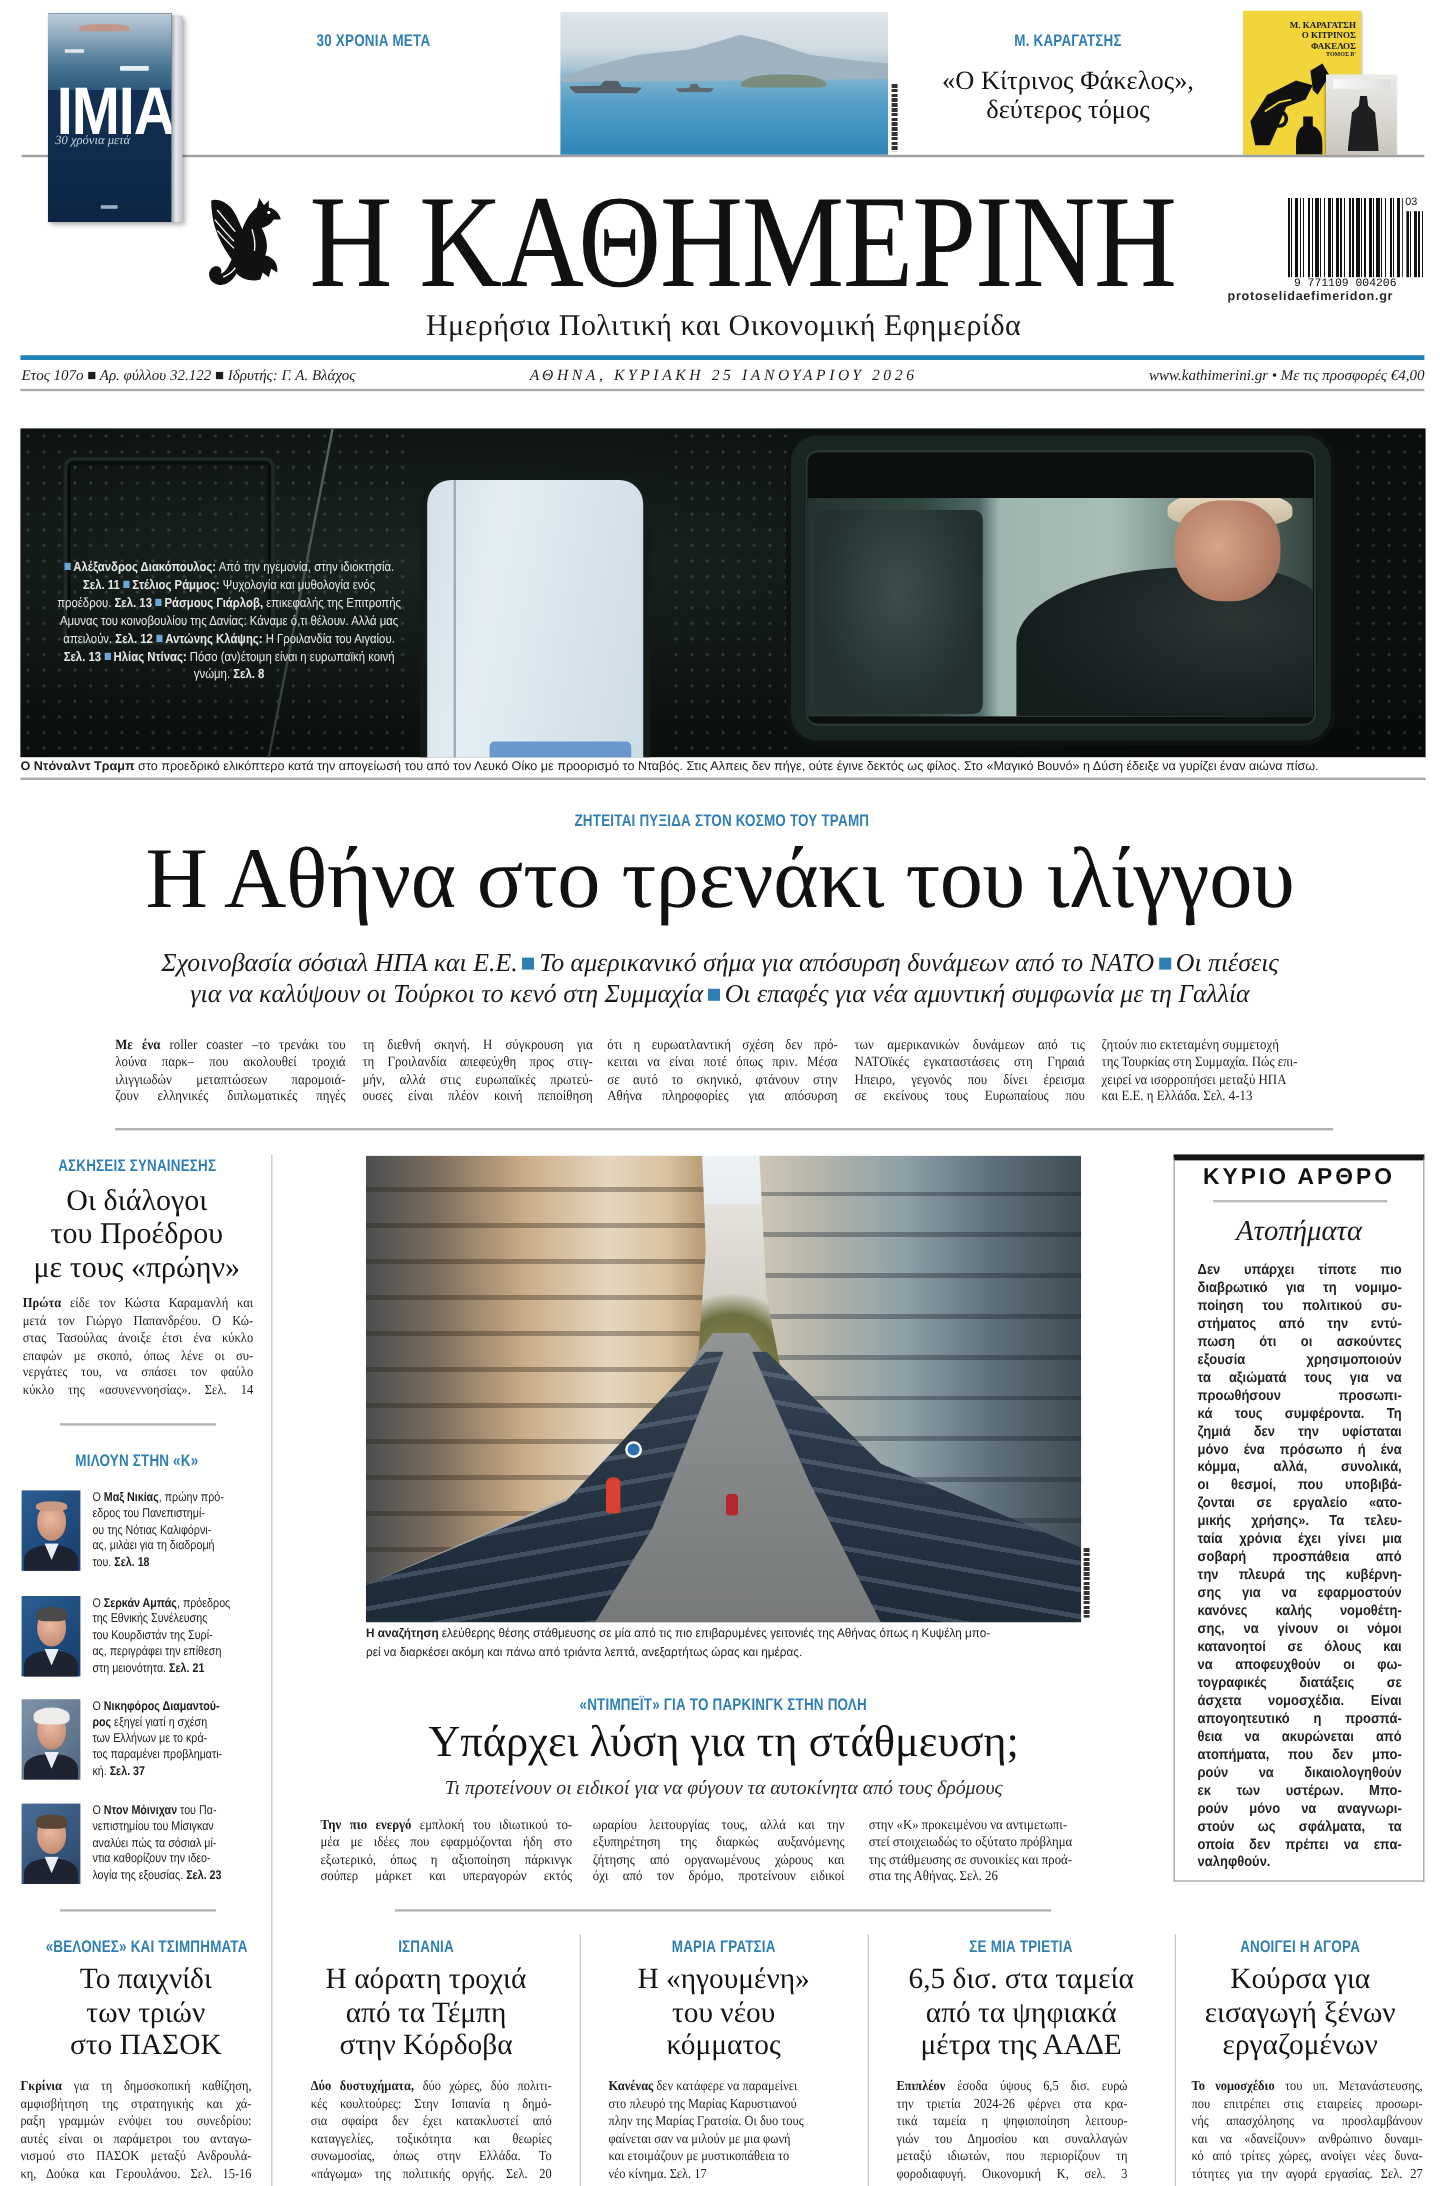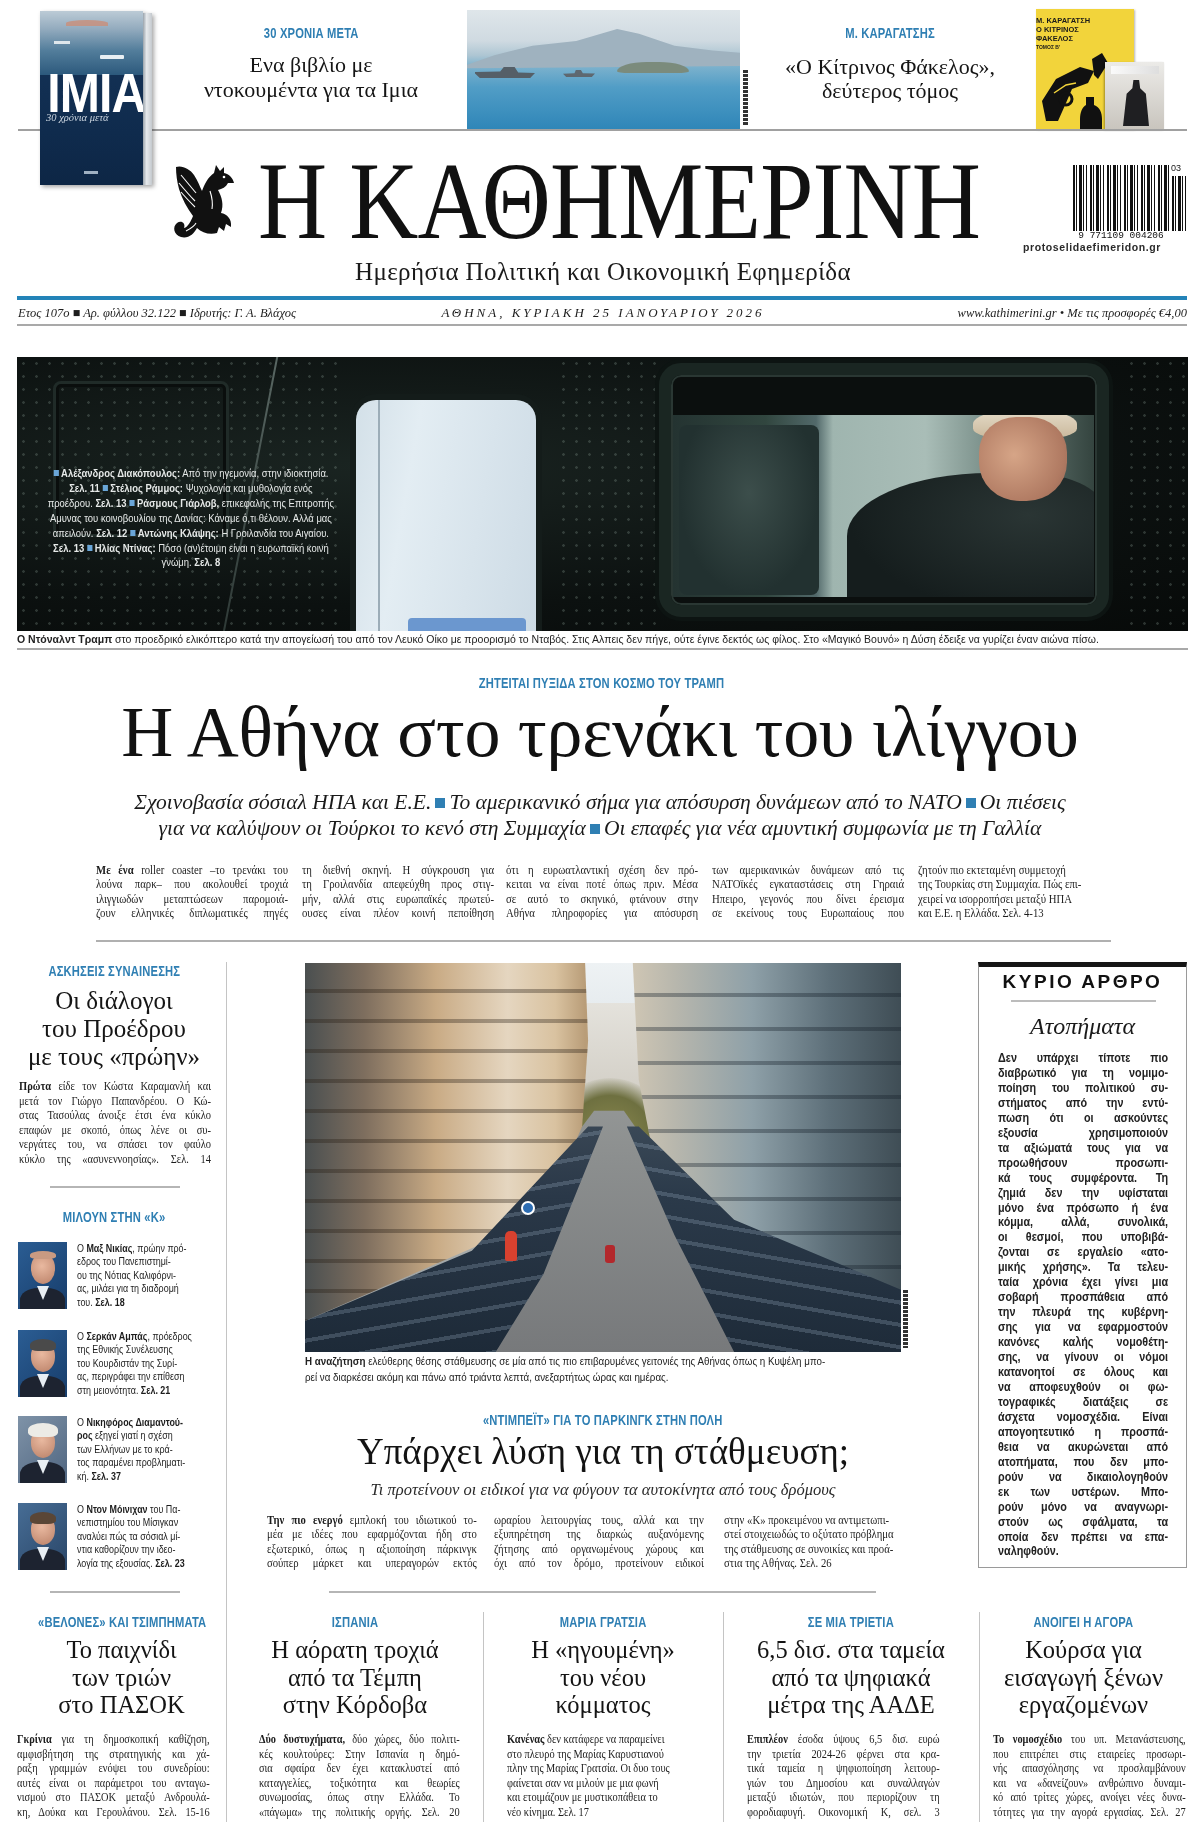--- a/index.html
+++ b/index.html
@@ -33,21 +33,21 @@
 .imia-logo{position:absolute;left:44px;top:160px;width:14px;height:3px;background:#9fb0c2}
 .imia-spine{position:absolute;left:103px;top:2px;width:9px;height:172px;background:linear-gradient(90deg,#9aa3ab,#e6e9ec 40%,#c4c9ce)}
 .promo-head{font-size:22px;line-height:25px;color:#151515}
 .ship-photo{overflow:hidden;background:linear-gradient(#dfe6ea 0%,#cfdae1 26%,#aec6d3 38%,#7db2cd 47%,#519dc6 65%,#2f86b8 100%)}
 .sp-mtn{position:absolute;left:0;top:0;width:100%;height:100%;background:#9fb2bf;clip-path:polygon(0 46%,10% 38%,24% 30%,40% 26%,55% 16%,63% 20%,76% 30%,90% 34%,100% 36%,100% 47%,0 49%)}
 .sp-island{position:absolute;left:150px;top:52px;width:72px;height:11px;background:#7b8b7c;border-radius:50% 50% 20% 20%/100% 100% 20% 20%}
 .sp-ship1{position:absolute;left:8px;top:57px;width:60px;height:11px;background:#555f67;clip-path:polygon(0 60%,8% 100%,92% 100%,100% 55%,72% 50%,66% 0,48% 0,42% 40%,0 45%)}
 .sp-ship2{position:absolute;left:96px;top:60px;width:32px;height:7px;background:#5e6870;clip-path:polygon(0 55%,10% 100%,90% 100%,100% 50%,62% 45%,56% 0,40% 0,36% 45%)}
 .photo-credit{position:absolute;width:5px;background:repeating-linear-gradient(180deg,#333 0 3px,#fff 3px 4px)}
 .yellow-book{overflow:hidden;background:#f2d43b;box-shadow:1px 1px 2px rgba(0,0,0,.3)}
-.yb-txt{position:absolute;left:0;width:94px;text-align:left;font-family:Liberation Sans, sans-serif;font-weight:bold;color:#1a1a1a}
+.yb-txt{position:absolute;left:0;width:94px;text-align:right;font-family:Liberation Serif, serif;font-weight:bold;color:#1a1a1a}
 .magazine{overflow:hidden;background:linear-gradient(#ecebe8,#c9c5be);box-shadow:-1px 1px 2px rgba(0,0,0,.35)}
 .mag-title{position:absolute;left:6px;top:4px;width:48px;height:8px;background:linear-gradient(90deg,#fafafa,#dedede)}
 .mag-figure{position:absolute;left:18px;top:18px;width:26px;height:46px;background:#1f1f22;clip-path:polygon(40% 0,62% 0,66% 18%,88% 30%,100% 100%,0 100%,14% 30%,36% 18%)}
 
 
 .mast-title{white-space:nowrap;font-size:110px;line-height:110px;color:#111;transform:scaleX(.87);transform-origin:0 0;letter-spacing:-1px}
 .barcode{background:repeating-linear-gradient(90deg,#111 0 2px,#fff 2px 3px,#111 3px 4px,#fff 4px 6px,#111 6px 9px,#fff 9px 10px,#111 10px 11px,#fff 11px 13px,#111 13px 14px,#fff 14px 17px)}
 .info{font-style:italic;font-size:12.5px;line-height:16px;color:#1d1d1d;white-space:nowrap}
 
 
@@ -114,22 +114,20 @@
       <div class="imia-ship"></div>
       <div class="imia-ship2"></div>
       <div class="imia-title">ΙΜΙΑ</div>
       <div class="imia-sub serif">30 χρόνια μετά</div>
       <div class="imia-logo"></div>
     </div>
     <div class="imia-spine"></div>
   </div>
 
   <div class="kick-wrap" style="left:180px;top:25px;width:262px"><span class="kick">30 ΧΡΟΝΙΑ ΜΕΤΑ</span></div>
-  <div class="abs serif center pl promo-head" style="left:170px;top:52px;width:282px">Ενα βιβλίο με
-ντοκουμέντα για τα Ιμια</div>
 
   <div class="abs ship-photo" style="left:467px;top:10px;width:273px;height:119px">
     <div class="sp-mtn"></div>
     <div class="sp-island"></div>
     <div class="sp-ship1"></div>
     <div class="sp-ship2"></div>
   </div>
   <div class="photo-credit" style="left:743px;top:70px;height:56px"></div>
 
   <div class="kick-wrap" style="left:770px;top:25px;width:240px"><span class="kick">Μ. ΚΑΡΑΓΑΤΣΗΣ</span></div>

